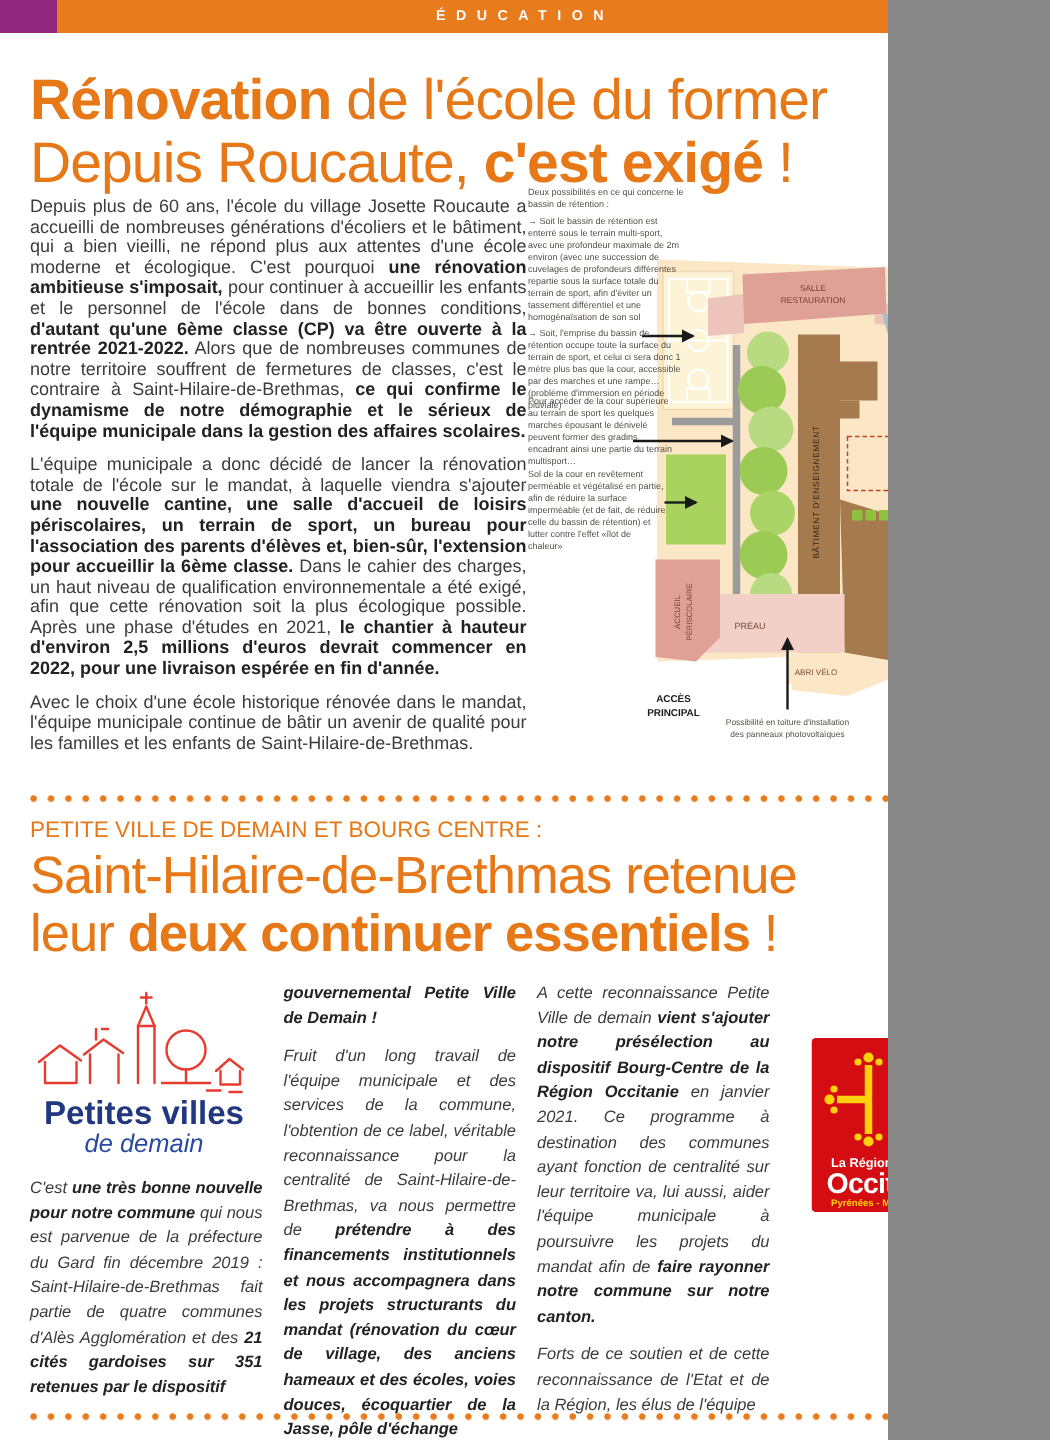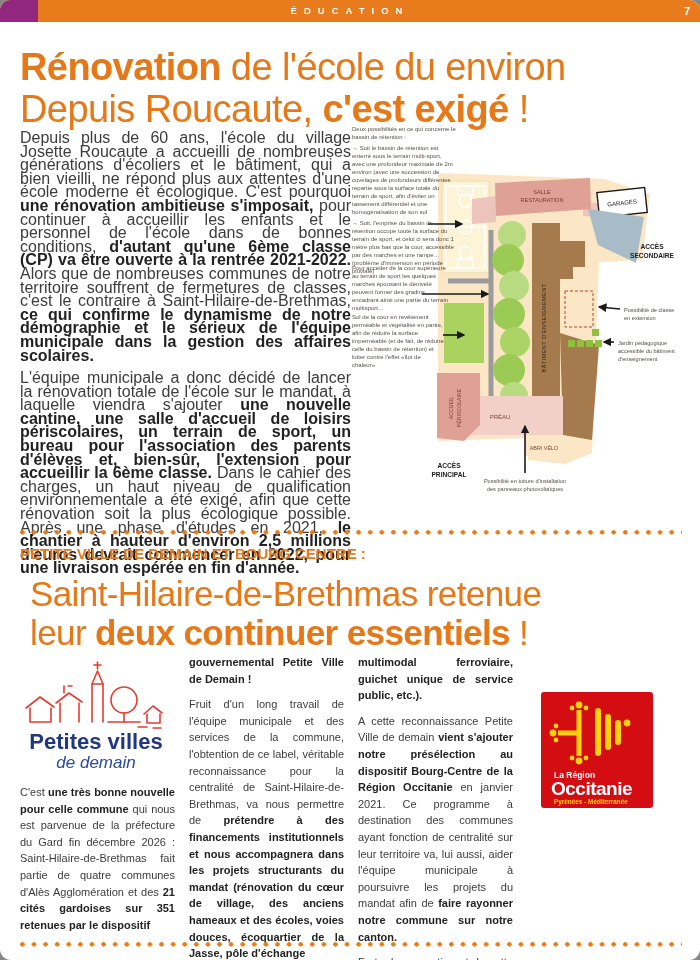--- a/index.html
+++ b/index.html
@@ -1,75 +1,76 @@
 <!DOCTYPE html>
 <html><head>
 <meta charset="utf-8">
 <style>
   html,body{margin:0;padding:0;background:#888;}
-  .page{position:relative;width:700px;height:960px;background:#ffffff;overflow:hidden;
-        font-family:"Liberation Sans",sans-serif;color:#3c3c3c;border-radius:11px;}
+  .page{position:relative;width:592px;height:960px;background:#ffffff;overflow:hidden;
+        font-family:"Liberation Sans",sans-serif;color:#3c3c3c;}
   
   .topbar{position:absolute;left:0;top:0;width:700px;height:22px;background:#e87b1c;}
   .corner{position:absolute;left:0;top:0;width:38px;height:22px;background:#92277f;}
   .topbar .section{position:absolute;left:0;top:0;width:700px;height:22px;line-height:22px;
         text-align:center;color:#fff;font-weight:700;font-size:9.5px;letter-spacing:7px;}
   .topbar .pagenum{position:absolute;right:10px;top:0;height:22px;line-height:22px;color:#fff;
         font-weight:700;font-size:11px;}
   
   h1{position:absolute;left:20px;top:46px;margin:0;width:664px;color:#e67817;
      font-size:38px;line-height:42px;font-weight:400;letter-spacing:-0.6px;}
   h1 .b,h2 .b,p .b{font-weight:700;}
   p .b{color:#222;}
   .art1{position:absolute;left:20px;top:131px;width:331px;}
-  .art1 p{margin:0 0 9px 0;font-size:16px;line-height:13.6px;text-align:justify;}
+  .art1 p{margin:0 0 9px 0;font-size:12px;line-height:13.6px;text-align:justify;}
   
   .dots{position:absolute;height:5px;
         background-image:radial-gradient(circle at 2.4px 2.4px,#e87b1c 2px,rgba(0,0,0,0) 2.4px);
         background-size:11.6px 5px;background-repeat:repeat-x;}
   .sep1{left:20px;top:530px;width:662px;}
   .sep2{left:20px;top:942px;width:662px;}
   
-  .kicker{position:absolute;left:20px;top:545px;color:#e67817;font-weight:700;font-size:15px;letter-spacing:0;}
-  h2{position:absolute;left:20px;top:564px;margin:10px;width:670px;color:#e67817;
+  .kicker{position:absolute;left:20px;top:545px;color:#e67817;font-weight:400;font-size:15px;letter-spacing:0;}
+  h2{position:absolute;left:20px;top:564px;margin:0;width:670px;color:#e67817;
      font-size:35px;line-height:39px;font-weight:400;letter-spacing:-0.6px;}
   
   .plan{position:absolute;left:352px;top:123px;width:348px;height:382px;}
   .plan svg{position:absolute;left:0;top:0;}
   .ann{position:absolute;color:#55504a;font-size:6px;line-height:8px;}
   .ann div{margin-bottom:3px;}
   .ann-a{left:0;top:2px;width:104px;}
   .ann-b{left:0;top:141px;width:98px;}
   .ann-c{left:0;top:190px;width:92px;}
   
   .bottom{position:absolute;left:20px;top:654px;width:662px;display:grid;
           grid-template-columns:repeat(4,1fr);column-gap:14px;}
-  .bottom p{margin:0 0 9px 0;font-size:11px;line-height:16.6px;text-align:justify;}
+  .bottom p{margin:0 0 9px 0;font-size:11px;line-height:16.6px;text-align:justify;font-style:italic;}
   .pvdlogo{display:block;margin:2px 0 10px 0;}
   .occlogo{display:block;margin:38px 0 0 14px;}
 </style>
 </head>
 <body>
 
 <div class="page">
 
   <div class="topbar">
     <span class="section">ÉDUCATION</span>
     <span class="pagenum">7</span>
   </div>
   <div class="corner"></div>
 
   <h1>
-    <div><span class="b">Rénovation</span><span> de l'école du environ</span></div>
+    <div><span class="b">Rénovation</span><span> de l'école du former</span></div>
     <div><span>Depuis Roucaute, </span><span class="b">c'est exigé</span><span> !</span></div>
   </h1>
 
   <div class="art1">
     <p><span>Depuis plus de 60 ans, l'école du village Josette Roucaute a accueilli de nombreuses générations d'écoliers et le bâtiment, qui a bien vieilli, ne répond plus aux attentes d'une école moderne et écologique. C'est pourquoi </span><span class="b">une rénovation ambitieuse s'imposait,</span><span> pour continuer à accueillir les enfants et le personnel de l'école dans de bonnes conditions, </span><span class="b">d'autant qu'une 6ème classe (CP) va être ouverte à la rentrée 2021-2022.</span><span> Alors que de nombreuses communes de notre territoire souffrent de fermetures de classes, c'est le contraire à Saint-Hilaire-de-Brethmas, </span><span class="b">ce qui confirme le dynamisme de notre démographie et le sérieux de l'équipe municipale dans la gestion des affaires scolaires.</span></p>
     <p><span>L'équipe municipale a donc décidé de lancer la rénovation totale de l'école sur le mandat, à laquelle viendra s'ajouter </span><span class="b">une nouvelle cantine, une salle d'accueil de loisirs périscolaires, un terrain de sport, un bureau pour l'association des parents d'élèves et, bien-sûr, l'extension pour accueillir la 6ème classe.</span><span> Dans le cahier des charges, un haut niveau de qualification environnementale a été exigé, afin que cette rénovation soit la plus écologique possible. Après une phase d'études en 2021, </span><span class="b">le chantier à hauteur d'environ 2,5 millions d'euros devrait commencer en 2022, pour une livraison espérée en fin d'année.</span></p>
+    <p><span>Avec le choix d'une école historique rénovée dans le mandat, l'équipe municipale continue de bâtir un avenir de qualité pour les familles et les enfants de Saint-Hilaire-de-Brethmas.</span></p>
   </div>
 
   <div class="plan">
     <svg width="348" height="382" viewBox="0 0 348 382">
       <defs>
         <marker id="ah" viewBox="0 0 10 10" refX="8.5" refY="5" markerWidth="5.5" markerHeight="5.5" orient="auto-start-reverse">
           <path d="M0,0 L10,5 L0,10 z" fill="#1a1a1a"></path>
         </marker>
       </defs>
 
@@ -220,30 +221,29 @@
           <path d="M77.5,13 V6 M74,9 H81"></path>
           <circle cx="104" cy="44" r="13"></circle>
           <path d="M104,57 V66"></path>
           <path d="M124,58 L133,50 L142,57"></path>
           <path d="M127,58 V67 H140 V58"></path>
           <path d="M88,66 H120 M118,71 H127 M133,72 H141"></path>
         </g>
         <text x="76" y="93" text-anchor="middle" font-size="22" font-weight="bold" fill="#21377f">Petites villes</text>
         <text x="76" y="112" text-anchor="middle" font-size="17" font-style="italic" fill="#2a49a0">de demain</text>
       </svg>
-      <p><span>C'est </span><span class="b">une très bonne nouvelle pour celle commune</span><span> qui nous est parvenue de la préfecture du Gard fin décembre 2026 : Saint-Hilaire-de-Brethmas fait partie de quatre communes d'Alès Agglomération et des </span><span class="b">21 cités gardoises sur 351 retenues par le dispositif</span></p>
+      <p><span>C'est </span><span class="b">une très bonne nouvelle pour notre commune</span><span> qui nous est parvenue de la préfecture du Gard fin décembre 2019 : Saint-Hilaire-de-Brethmas fait partie de quatre communes d'Alès Agglomération et des </span><span class="b">21 cités gardoises sur 351 retenues par le dispositif</span></p>
     </div>
 
     <div class="col">
       <p><span class="b">gouvernemental Petite Ville de Demain !</span></p>
       <p><span>Fruit d'un long travail de l'équipe municipale et des services de la commune, l'obtention de ce label, véritable reconnaissance pour la centralité de Saint-Hilaire-de-Brethmas, va nous permettre de </span><span class="b">prétendre à des financements institutionnels et nous accompagnera dans les projets structurants du mandat (rénovation du cœur de village, des anciens hameaux et des écoles, voies douces, écoquartier de la Jasse, pôle d'échange</span></p>
     </div>
 
     <div class="col">
-      <p><span class="b">multimodal ferroviaire, guichet unique de service public, etc.).</span></p>
       <p><span>A cette reconnaissance Petite Ville de demain </span><span class="b">vient s'ajouter notre présélection au dispositif Bourg-Centre de la Région Occitanie</span><span> en janvier 2021. Ce programme à destination des communes ayant fonction de centralité sur leur territoire va, lui aussi, aider l'équipe municipale à poursuivre les projets du mandat afin de </span><span class="b">faire rayonner notre commune sur notre canton.</span></p>
       <p><span>Forts de ce soutien et de cette reconnaissance de l'Etat et de la Région, les élus de l'équipe</span></p>
     </div>
 
     <div class="col">
       <svg class="occlogo" width="112" height="116" viewBox="0 0 112 116">
         <rect x="0" y="0" width="112" height="116" rx="3" fill="#d40d12"></rect>
         <g>
           <g stroke="#ffd10a" stroke-width="5" fill="none">
             <line x1="38" y1="18" x2="38" y2="64"></line>

